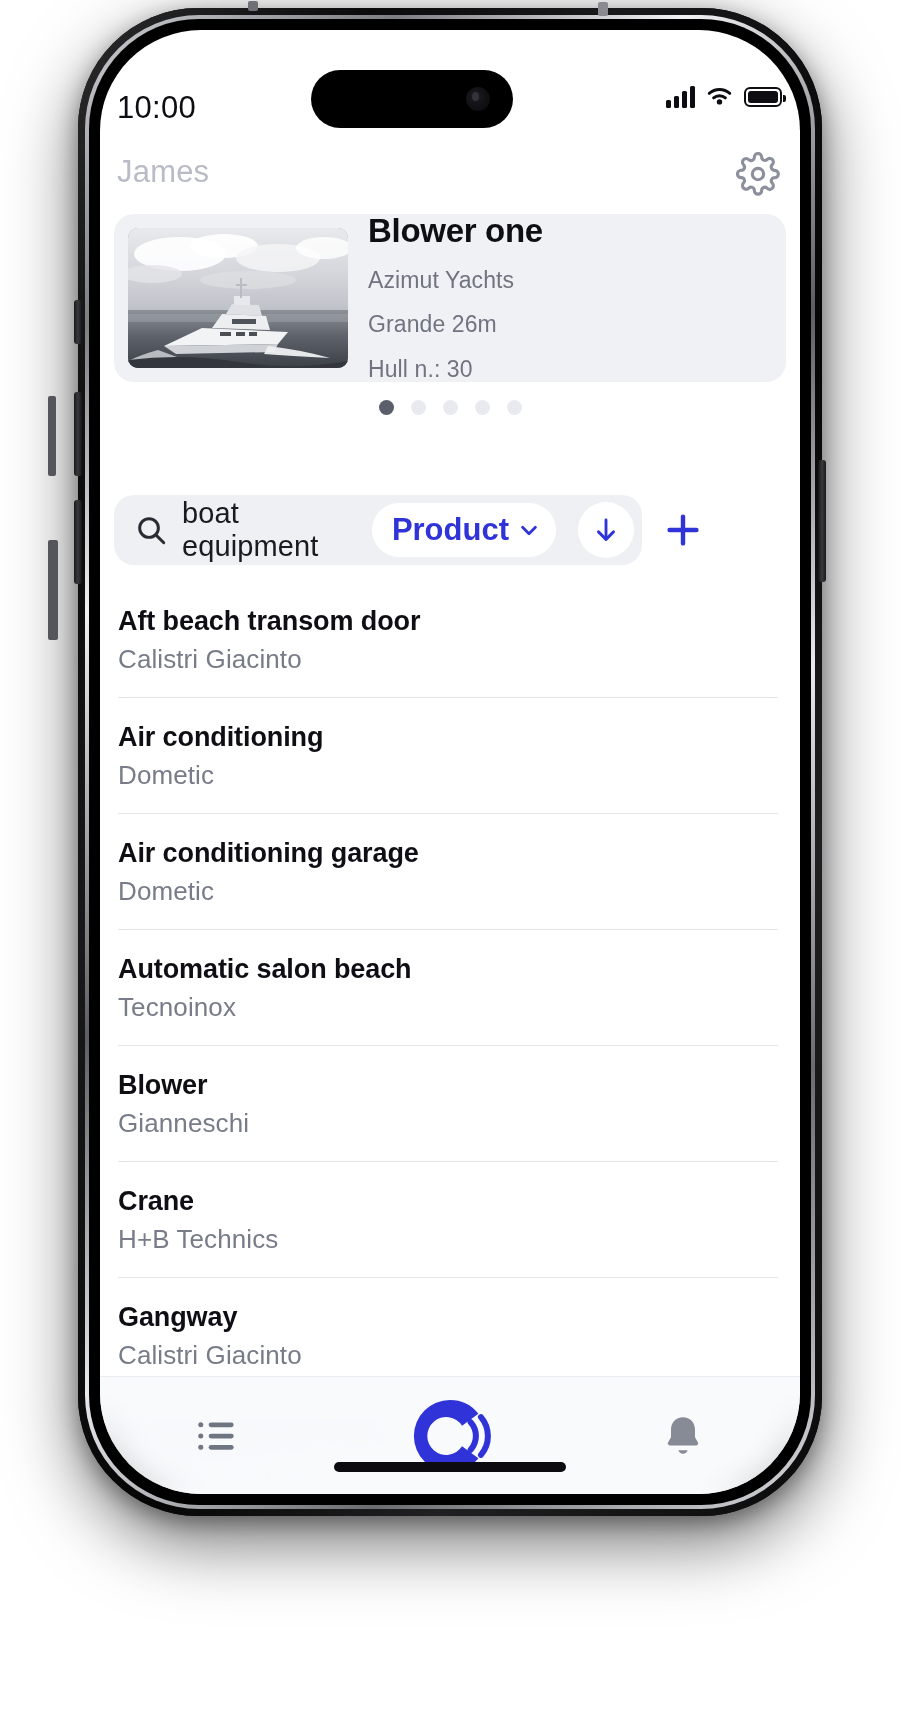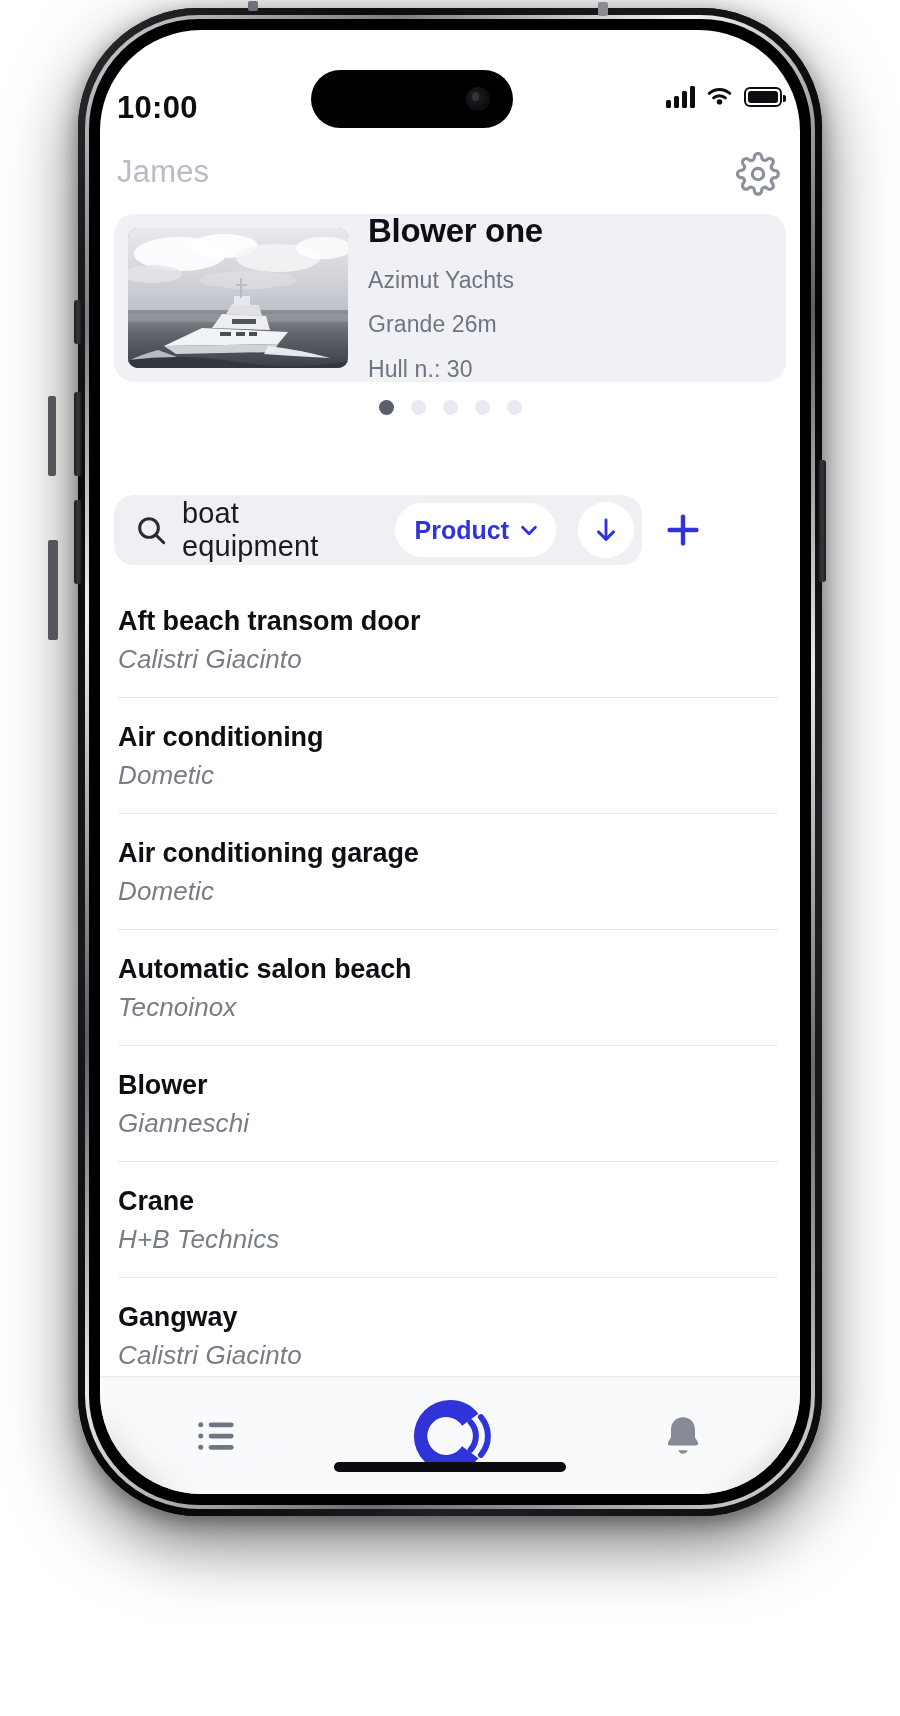--- a/index.html
+++ b/index.html
@@ -48,21 +48,21 @@
   .notch-top{ position:absolute; left:598px; top:2px; width:10px; height:14px; background:#8a8a90; border-radius:2px;}
   .notch-l1 { position:absolute; left:248px; top:1px; width:10px; height:10px; background:#6f7075; border-radius:2px;}
   .notch-bl { position:absolute; left:206px; top:1446px; width:10px; height:12px; background:#6f7075; border-radius:2px;}
   .notch-br { position:absolute; left:690px; top:1446px; width:10px; height:12px; background:#6f7075; border-radius:2px;}
   .notch-r1 { position:absolute; left:762px; top:160px; width:10px; height:10px; background:#6f7075; border-radius:2px;}
   .notch-l2 { position:absolute; left:48px; top:540px; width:10px; height:100px; background:#55565b; border-radius:2px;}
   .notch-l3 { position:absolute; left:48px; top:396px; width:8px; height:80px; background:#55565b; border-radius:2px;}
 
   
   .statusbar{ position:absolute; left:0; top:0; width:700px; height:112px; }
-  .clock{ position:absolute; left:17px; top:60px; font-size:31px; font-weight:700; color:#0d0d12; letter-spacing:.3px; }
+  .clock{ position:absolute; left:17px; top:60px; font-size:31px; font-weight:400; color:#0d0d12; letter-spacing:.3px; }
   .dynamic-island{
     position:absolute; left:211px; top:40px; width:202px; height:58px;
     background:#000; border-radius:29px;
   }
   .di-cam{ position:absolute; right:23px; top:17px; width:24px; height:24px; border-radius:50%;
            background:radial-gradient(circle at 40% 40%, #1d1d22 0%, #101014 55%, #0a0a0c 100%); }
   .di-cam::after{content:""; position:absolute; left:6px; top:5px; width:7px; height:9px; border-radius:50%;
            background:#33333c; }
 
   .status-right{ position:absolute; right:18px; top:56px; display:flex; align-items:center; gap:10px; }
@@ -102,33 +102,33 @@
 
   
   .search-row{ position:absolute; left:0; top:348px; width:700px; height:80px; display:flex; align-items:center; }
   .searchbar{
     margin-left:14px; width:528px; height:70px; background:#eff0f4; border-radius:20px;
     display:flex; align-items:center; padding:0 8px 0 20px; gap:14px;
   }
   .search-text{ flex:1; font-size:29px; color:#1a1b22; letter-spacing:.1px; }
   .product-pill{
     height:54px; background:#ffffff; border-radius:27px; display:flex; align-items:center; gap:9px;
-    padding:0 16px 0 20px; color:#2f33d8; font-size:25px; font-weight:600;
+    padding:0 16px 0 20px; color:#2f33d8; font-size:31px; font-weight:600;
   }
   .sort-btn{
     width:56px; height:56px; background:#ffffff; border-radius:50%; margin-left:8px;
     display:flex; align-items:center; justify-content:center;
   }
   .add-btn{ width:70px; height:74px; display:flex; align-items:center; justify-content:center; margin-left:6px; }
 
   
   .list{ position:absolute; left:0; top:440px; width:696px; }
   .list-item{ padding:24px 18px 22px 18px; }
   .li-title{ font-size:27px; font-weight:700; color:#0e0e14; letter-spacing:-.1px; }
-  .li-sub{ font-size:26px; color:#777c88; margin-top:7px; letter-spacing:.1px;font-style:italic; }
+  .li-sub{ font-size:26px; color:#777c88; margin-top:7px; letter-spacing:.1px; }
   .li-sep{ height:1px; background:#e3e5ea; margin:0 18px; }
   .list-item.faded .li-title{ color:#dcdee4; }
   .list-item.faded .li-sub{ color:#e6e7ec; }
 
   
   .tabbar{
     position:absolute; left:0; bottom:0; width:700px; height:118px;
     background:rgba(248,249,251,.82);
     backdrop-filter:blur(14px);
     -webkit-backdrop-filter:blur(14px);

